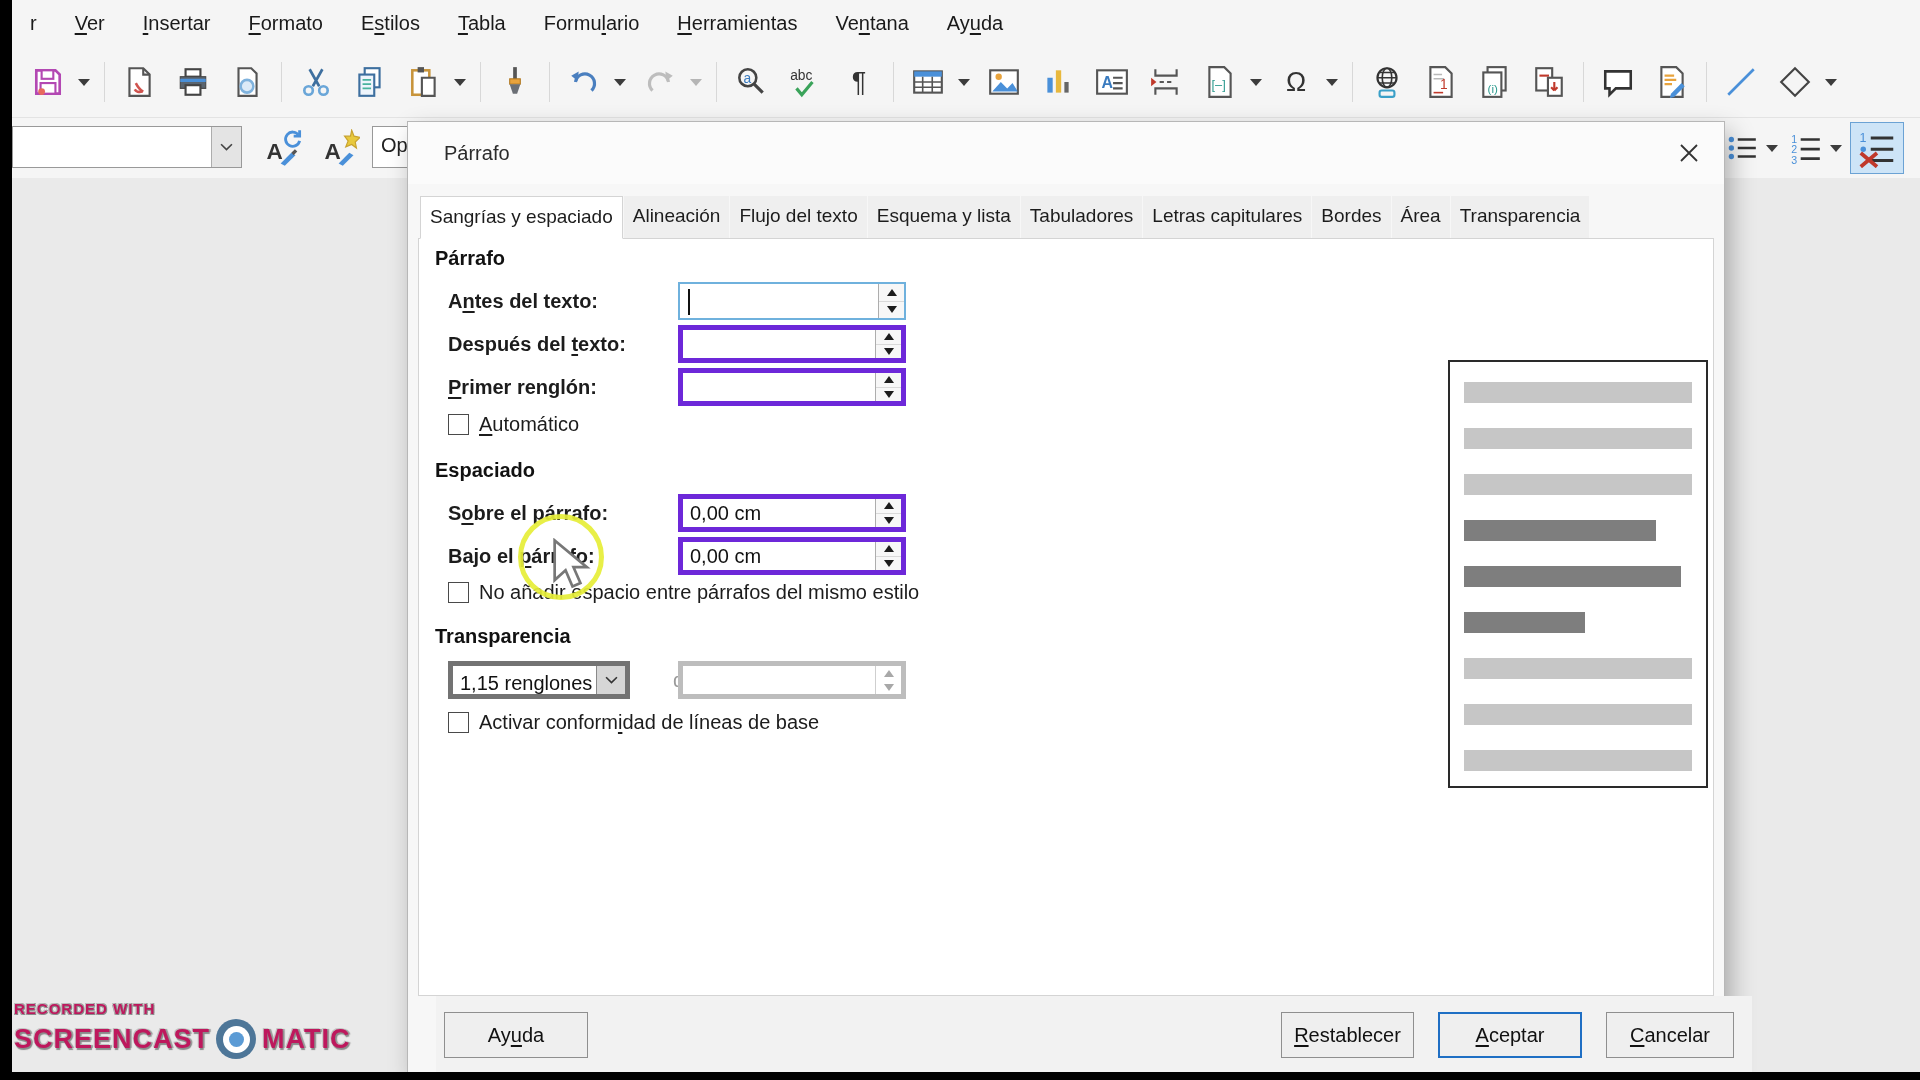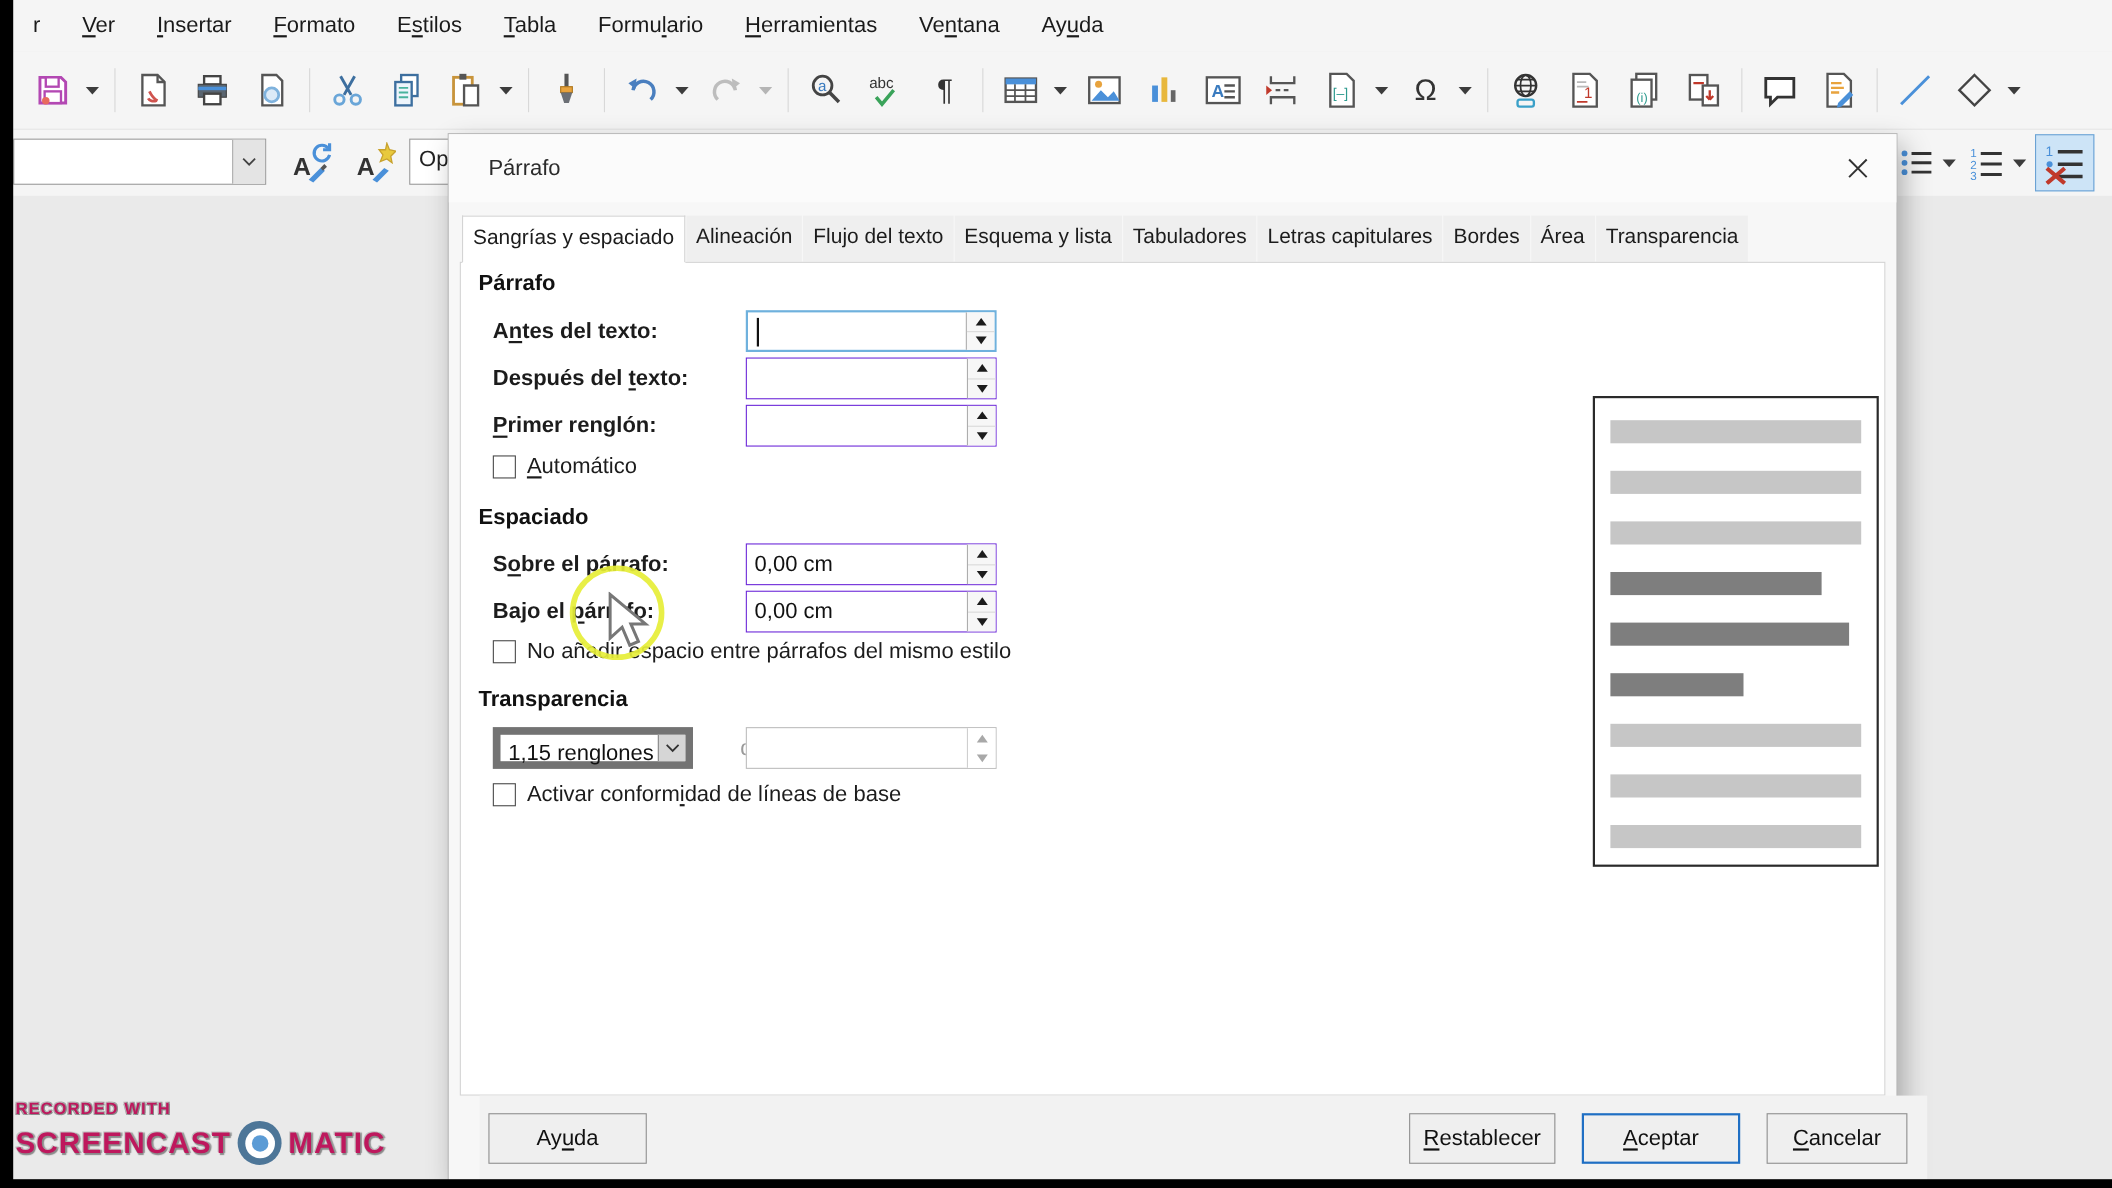--- a/index.html
+++ b/index.html
@@ -43,37 +43,37 @@
 
   #tabs{position:absolute;left:12px;top:74px;height:42px;display:flex;align-items:stretch;font-size:19px;color:#1c1c1c;}
   .tab{padding:9px 9px 0 9px;background:#efefef;margin-right:1px;white-space:nowrap;}
   .tab.selected{background:#fff;border:1px solid #d4d4d4;border-bottom:1px solid #fff;margin-bottom:-1px;position:relative;z-index:2;}
 
   #panel{position:absolute;left:10px;top:116px;width:1296px;height:758px;background:#fff;border:1px solid #d4d4d4;}
 
   .heading{position:absolute;left:16px;font-size:20px;font-weight:700;color:#111;}
   .frow{position:absolute;left:29px;width:900px;height:38px;font-size:20px;color:#1c1c1c;}
   .frow .flabel{position:absolute;left:0;top:0;line-height:38px;white-space:nowrap;font-weight:bold;}
-  .spinfield{position:absolute;left:230px;top:0;width:228px;height:38px;display:flex;background:#fff;border:1px solid #6d28d9;}
+  .spinfield{position:absolute;left:230px;top:0;width:228px;height:38px;display:flex;background:#fff;border:5px solid #6d28d9;}
   .spinfield.focused{border:2px solid #6fb1dd;}
   .spinfield input{flex:1;min-width:0;border:none;outline:none;background:transparent;font-size:20px;padding:0 7px;color:#111;}
   .spinfield.disabled{border-color:#bdbdbd;}
   .spin-btns{width:26px;border-left:1px solid #adadad;display:flex;flex-direction:column;background:#f7f7f7;}
   .spin-half{flex:1;display:flex;align-items:center;justify-content:center;border-bottom:1px solid #d9d9d9;}
   .spin-half:last-child{border-bottom:none;}
   .arr-up{width:0;height:0;border-left:5.5px solid transparent;border-right:5.5px solid transparent;border-bottom:7px solid #1c1c1c;}
   .arr-down{width:0;height:0;border-left:5.5px solid transparent;border-right:5.5px solid transparent;border-top:7px solid #1c1c1c;}
   .disabled .arr-up{border-bottom-color:#a8a8a8;}
   .disabled .arr-down{border-top-color:#a8a8a8;}
   .text-caret{position:absolute;left:8px;top:5px;width:2px;height:26px;background:#111;}
 
   .cbrow{position:absolute;left:29px;display:flex;align-items:center;gap:10px;font-size:20px;color:#1c1c1c;height:26px;}
   .cb{width:21px;height:21px;background:#fff;border:1.5px solid #4a4a4a;flex:0 0 auto;}
 
-  .lscombo{position:absolute;left:0;top:0;width:182px;height:38px;display:flex;background:#fff;border:7px solid #737373;}
+  .lscombo{position:absolute;left:0;top:0;width:182px;height:38px;display:flex;background:#fff;border:5px solid #737373;}
   .lscombo .cs-text{flex:1;font-size:20px;padding:6px 4px 0 7px;white-space:nowrap;color:#111;}
   .lscombo .combo-btn{width:30px;background:#d6d6d6;border-left:1px solid #8a8a8a;}
   .de-label{position:absolute;left:225px;top:0;line-height:38px;color:#9a9a9a;}
 
   #preview-box{position:absolute;left:1029px;top:121px;width:260px;height:428px;background:#fff;
                border:2px solid #2a2a2a;padding:20px 14px 0 14px;}
   .pbar{height:21px;margin-bottom:25px;}
   .pbar.light{background:#c6c6c6;}
   .pbar.dark{background:#7e7e7e;}
 

